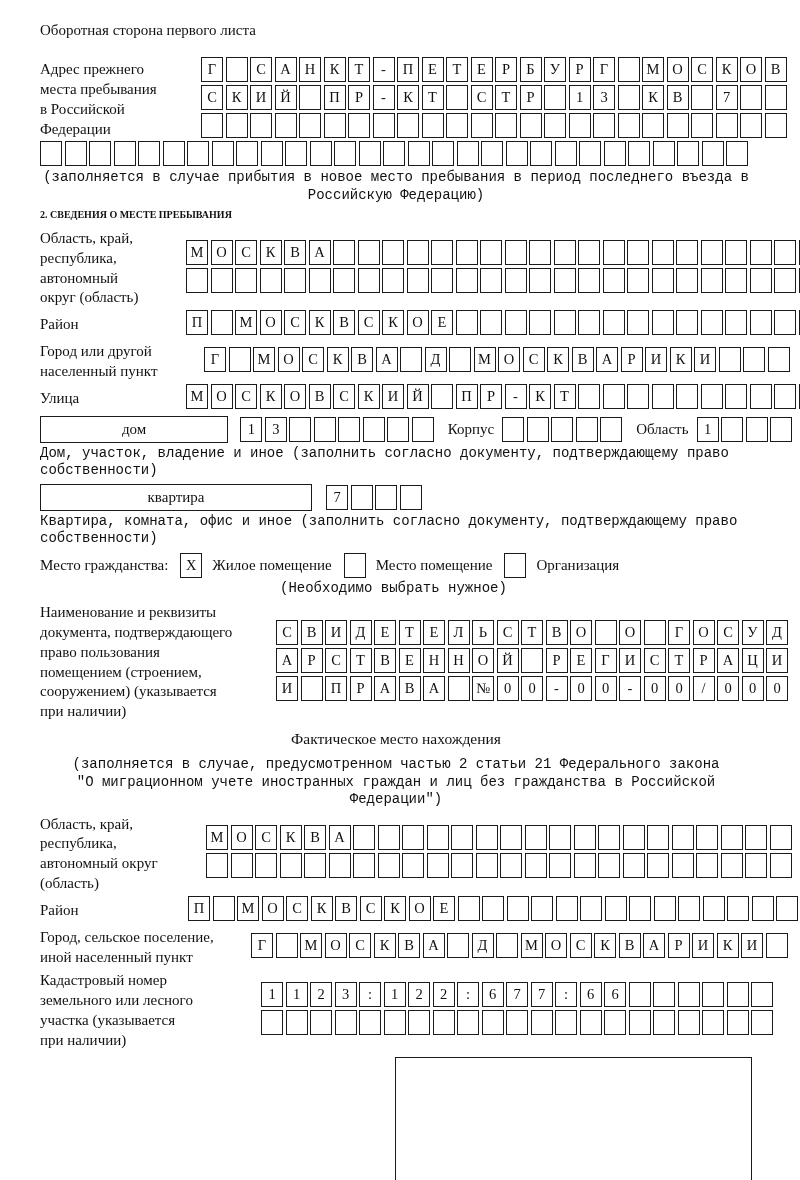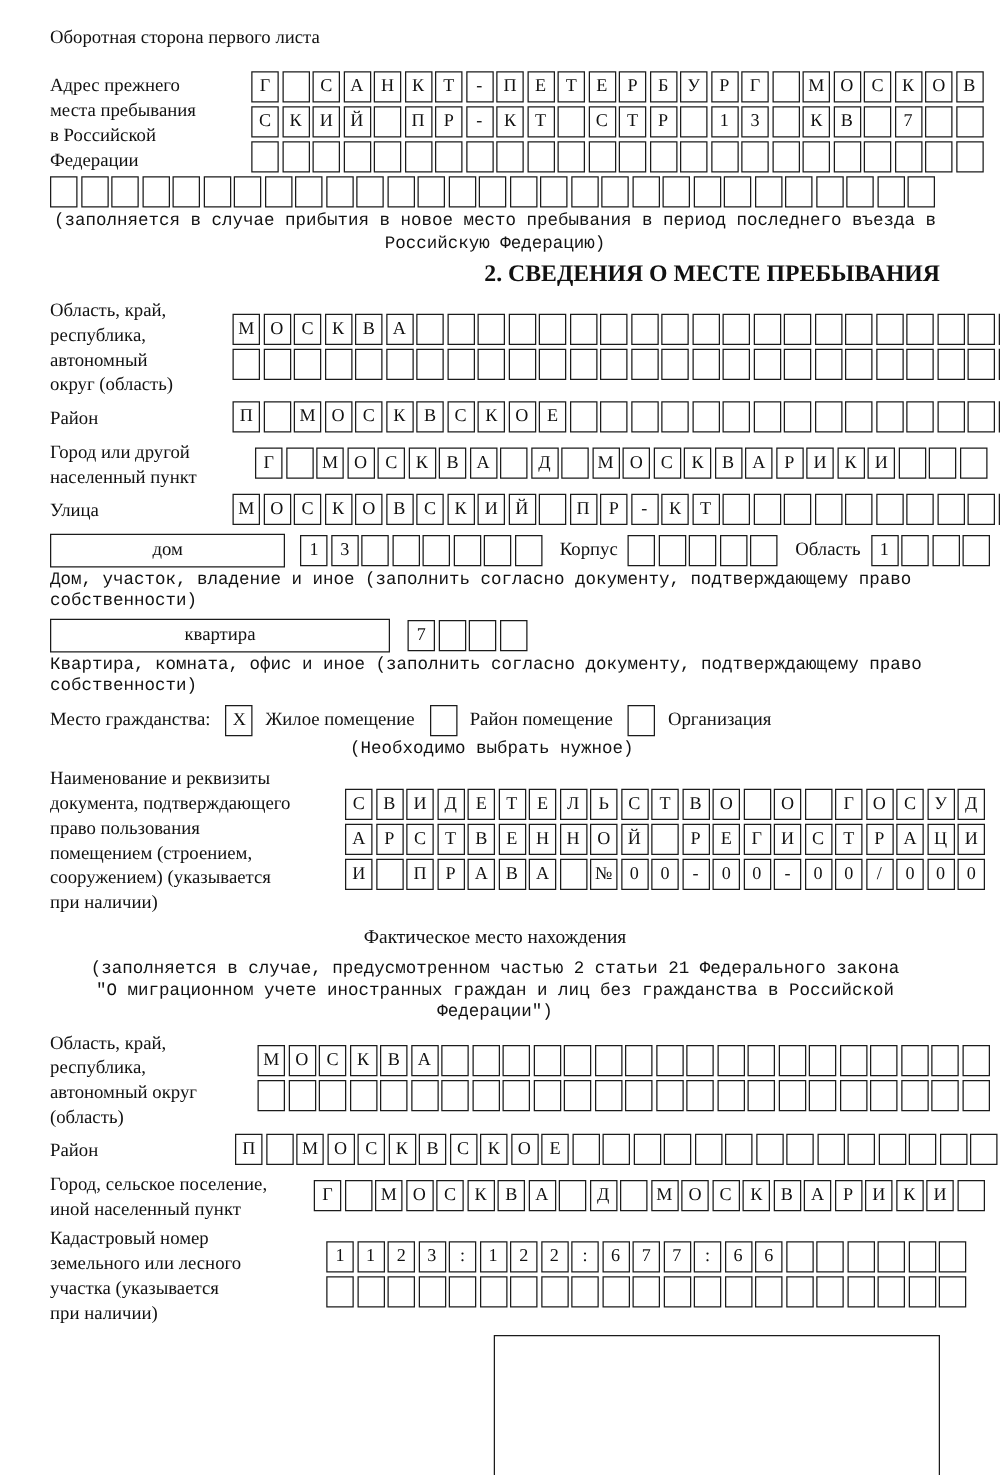--- a/index.html
+++ b/index.html
@@ -14,21 +14,21 @@
   .flabel { flex-shrink:0; font-size:15px; line-height:1.32; white-space:pre-line; padding-top:2px; }
   .boxrow { display:flex; gap:2.5px; margin-bottom:3px; }
   .cell {
     width:22px; height:25px; flex-shrink:0;
     border:1.6px solid #1b1b1b; background:#fff;
     display:inline-flex; align-items:center; justify-content:center;
     font-size:14.5px; line-height:1;
   }
   .note { font-size:14px; line-height:1.25; margin:1px 0 4px 0;font-family:Liberation Mono, monospace; }
   .center { text-align:center; }
-  .h2 { text-align:right; font-weight:bold; font-size:19px; margin:5px 40px 7px 0; }
+  .h2 { text-align:left; font-weight:bold; font-size:10px; margin:5px 40px 7px 0; }
   .h3 { text-align:center; font-weight:normal; font-size:15.5px; margin:8px 40px 8px 0; }
   .prelines { white-space:pre-line; }
   
   .lw-addr { width:130px; }
   .lw-region { width:115px; }
   .lw-district { width:115px; }
   .lw-city2 { width:133px; }
   .lw-street { width:115px; }
   .lw-doc { width:205px; }
   .lw-region3 { width:135px; }
@@ -373,21 +373,21 @@
       <span class="cell"></span>
     </div>
 </div>
 <div class="note">Квартира, комната, офис и иное (заполнить согласно документу, подтверждающему право собственности)</div>
 
 <div class="stay-row">
   <span>Место гражданства:</span>
   <span class="cell">X</span>
   <span>Жилое помещение</span>
   <span class="cell"></span>
-  <span>Район помещение</span>
+  <span>Место помещение</span>
   <span class="cell"></span>
   <span>Организация</span>
 </div>
 <div class="note" style="margin-left:240px;">(Необходимо выбрать нужное)</div>
 
 <div class="frow mt4">
   <div class="flabel lw-doc">Наименование и реквизиты
 документа, подтверждающего
 право пользования
 помещением (строением,

